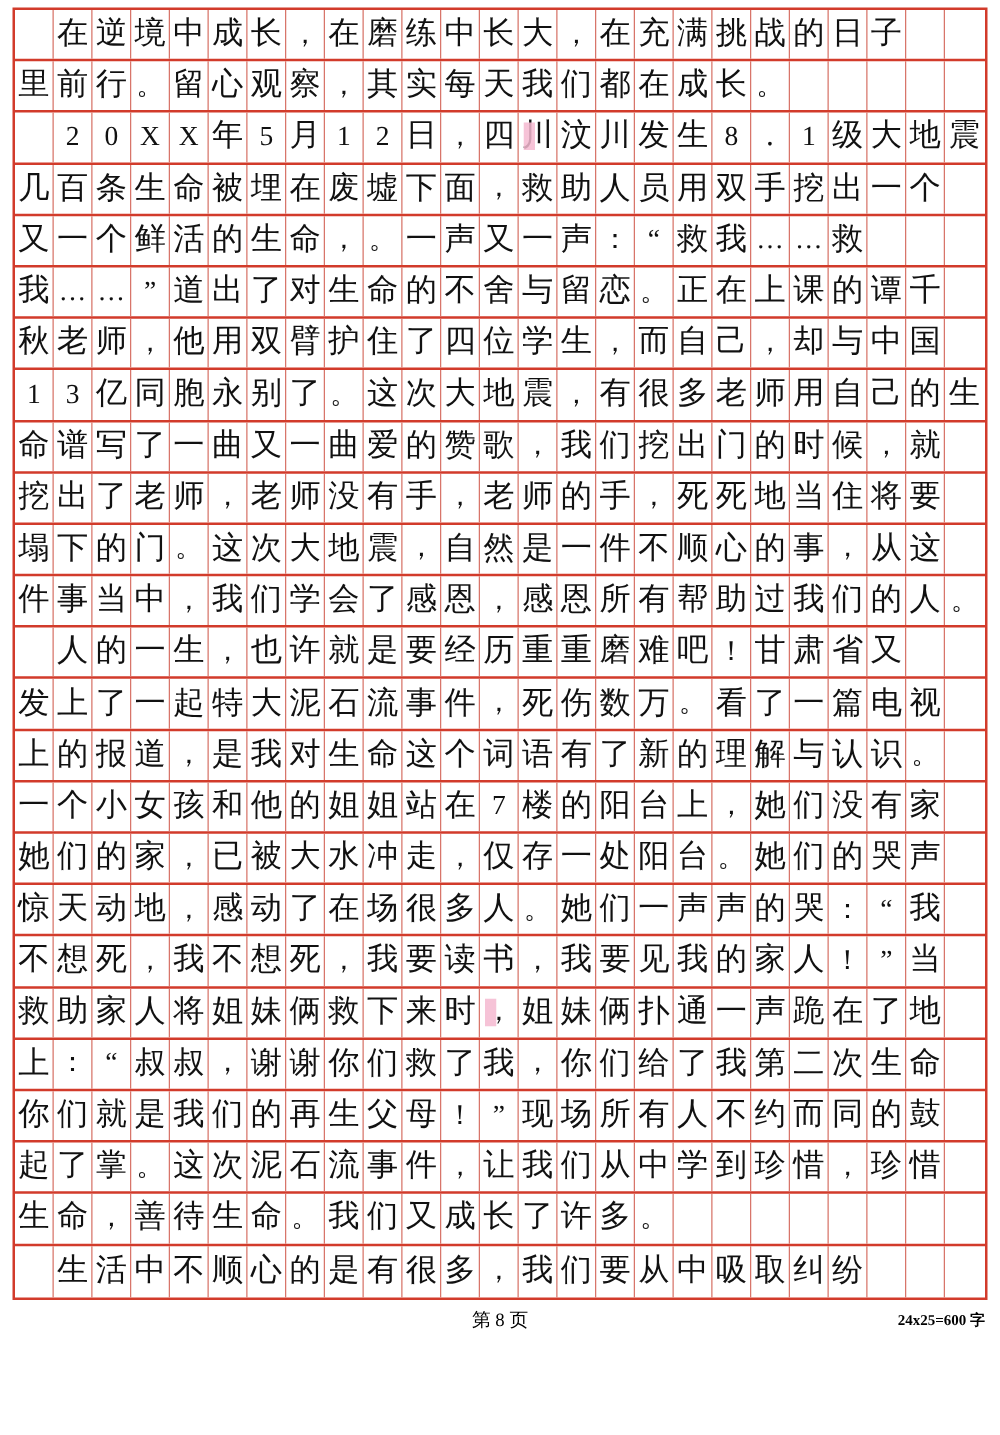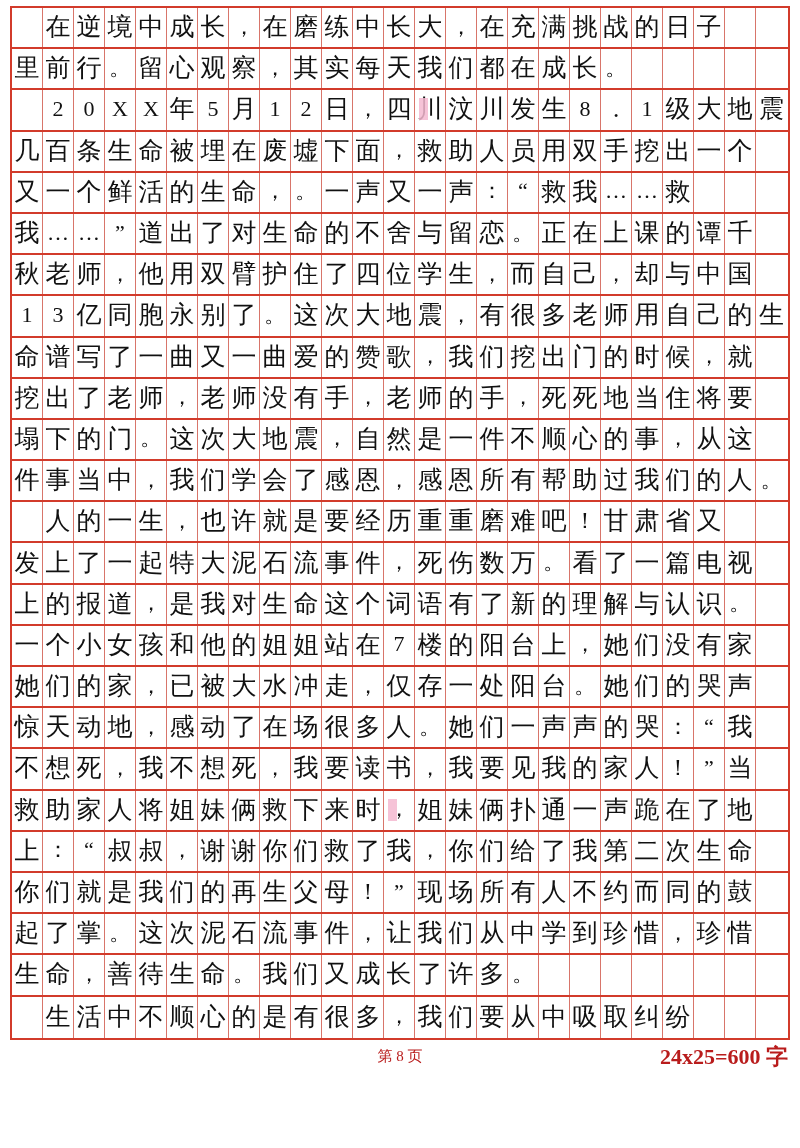--- a/index.html
+++ b/index.html
@@ -78,30 +78,30 @@
   }
   .footer {
     width: 780px;
     margin: 0 auto;
     display: flex;
     align-items: center;
     justify-content: center;
     position: relative;
     height: 34px;
     font-size: 15px;
-    color: #b91c1c;
+    color: #000000;
     font-family: "Liberation Serif", "DejaVu Serif", serif;
   }
   .footer .page-no {
     font-size: 15px;
   }
   .footer .count {
     position: absolute;
     right: 2px;
-    font-size: 22px;
+    font-size: 12px;
     font-weight: bold;
   }
   .cell .char {
     display: block;
     transform: translateY(-1px);
   }
 </style>
 </head>
 <body>
 

